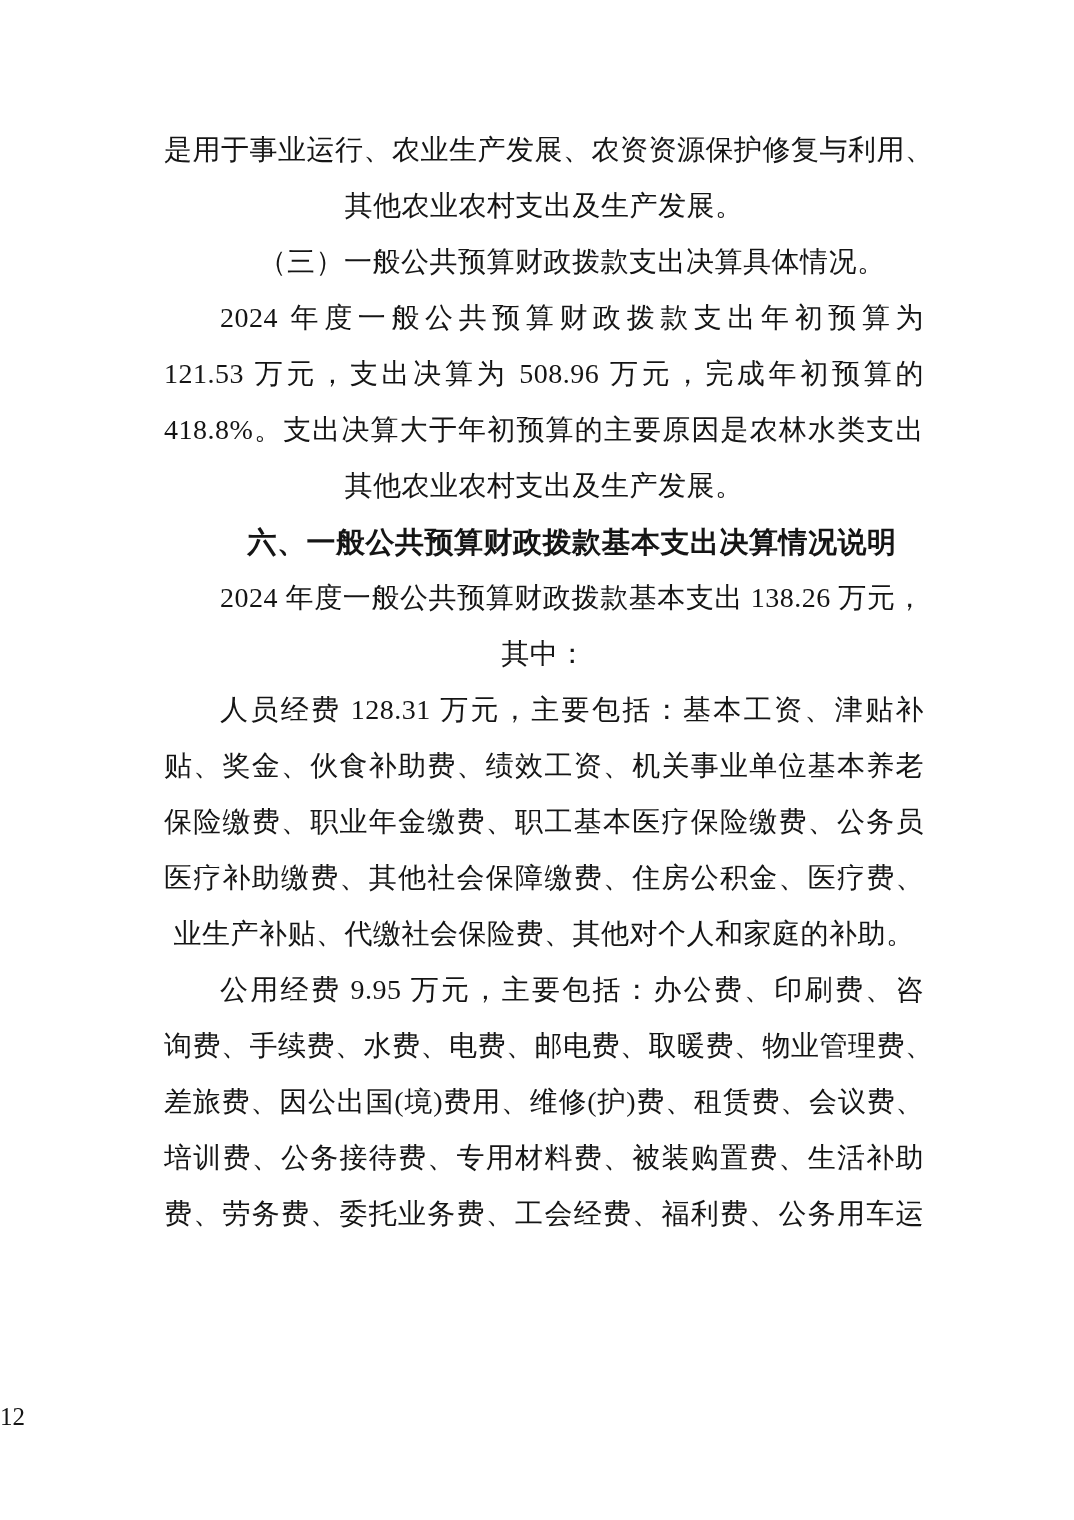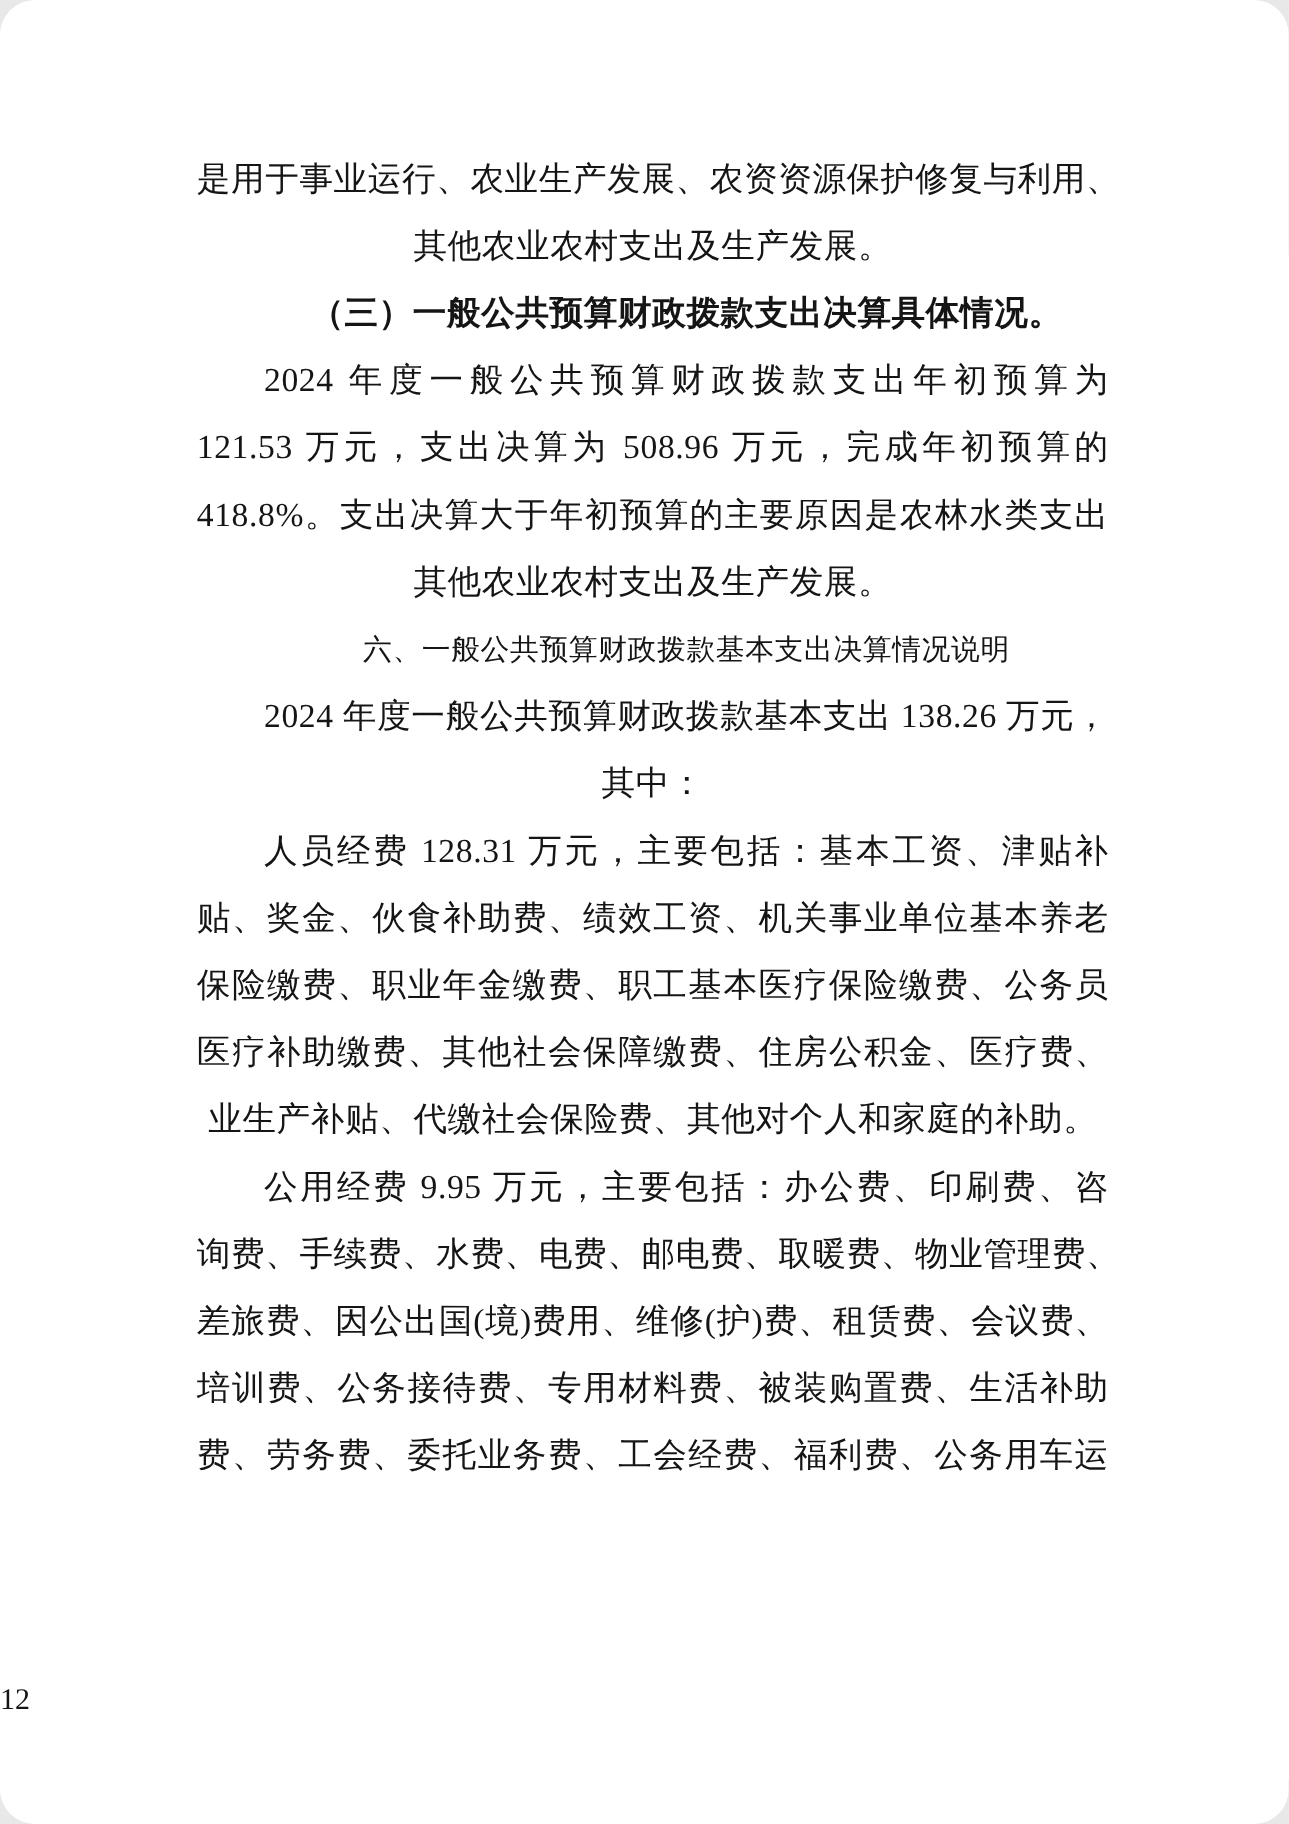--- a/index.html
+++ b/index.html
@@ -9,21 +9,20 @@
   }
   .page {
     position: relative;
     width: 1074px;
     height: 1520px;
     margin: 0 auto;
     background: #ffffff;
     color: #151515;
     font-family: "Liberation Serif", "DejaVu Serif", serif;
     overflow: hidden;
-    border-radius: 29px;
   }
   .textblock {
     position: absolute;
     left: 164px;
     top: 122px;
     width: 760px;
   }
   .line {
     height: 56px;
     line-height: 56px;
@@ -33,26 +32,26 @@
     letter-spacing: 0.5px;
   }
   .line.stretch {
     text-align: justify;
     text-align-last: justify;
   }
   .line.indent {
     padding-left: 56px;
   }
   .line.heading-serif {
-    font-weight: 700;
+    font-weight: 400;
   }
   .line.heading-sans {
     font-family: "Liberation Sans", "DejaVu Sans", sans-serif;
-    font-weight: 400;
-    font-size: 24px;
+    font-weight: 700;
+    font-size: 29px;
   }
   .page-number {
     position: absolute;
     left: 0;
     top: 1400px;
     width: 100%;
     text-align: left;
     font-size: 25px;
     line-height: 34px;
     font-family: "Liberation Serif", "DejaVu Serif", serif;

